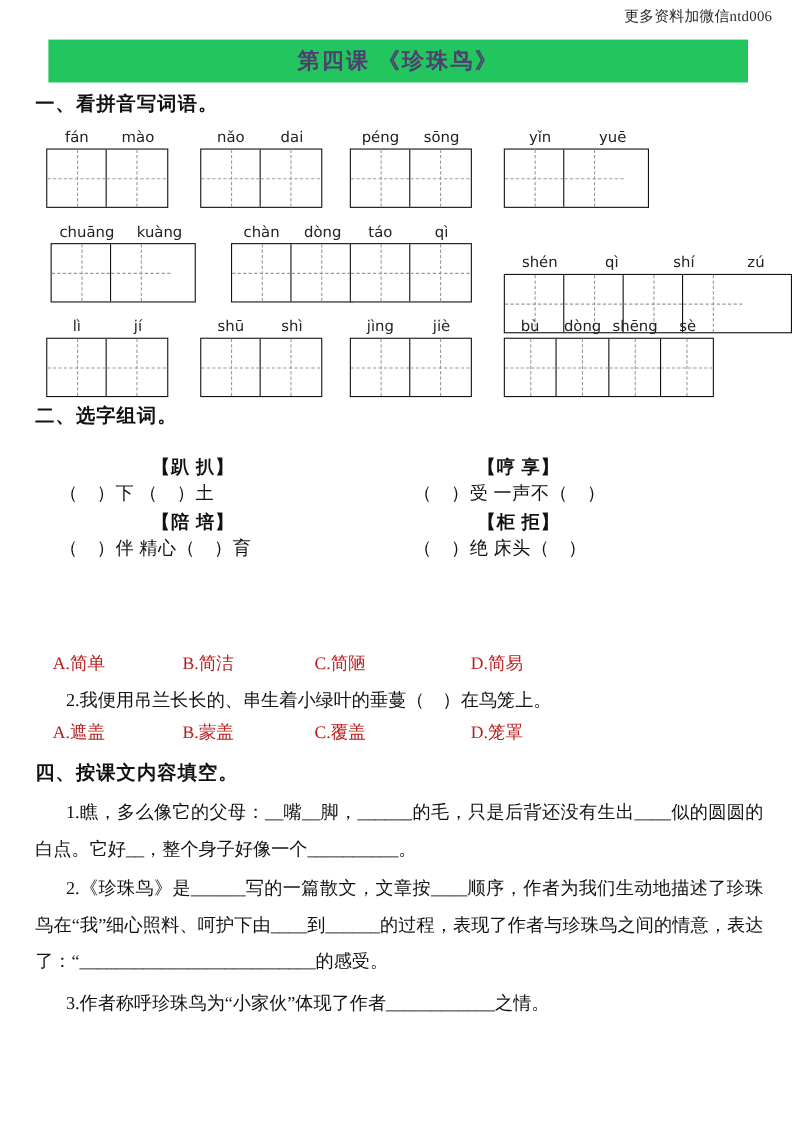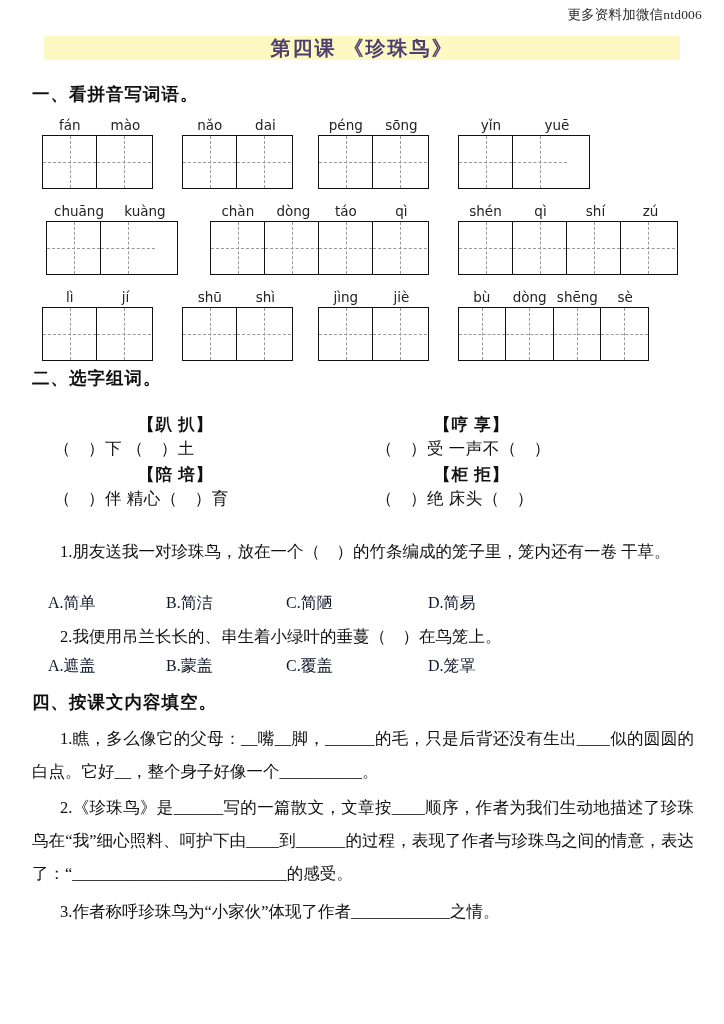--- a/index.html
+++ b/index.html
@@ -20,22 +20,22 @@
     top: 6px; right: 22px;
     font-size: 13.5px;
     color: #2b2b2b;
     letter-spacing: 0.2px;
     white-space: nowrap;
   }
 
   .title-bar {
     position: absolute;
     top: 36px; left: 44px;
-    width: 636px; height: 24px;
-    background: #fef9c3;
+    width: 636px; height: 39px;
+    background: #22c55e;
     display: flex; align-items: center; justify-content: center;
   }
   .title-text {
     font-size: 20px;
     font-weight: bold;
     color: #4e3f6e;
     letter-spacing: 2px;
     font-family: "Liberation Serif", "DejaVu Serif", serif;
   }
 
@@ -108,21 +108,21 @@
     line-height: 27px;
     color: #111;
     text-align: justify;
   }
   .opts {
     position: absolute;
     left: 48px;
     width: 656px;
     font-size: 16px;
     display: flex;
-    color: #0f172a;
+    color: #b91c1c;
   }
   .opt { white-space: nowrap; }
 
   .para {
     position: absolute;
     left: 32px;
     width: 662px;
     font-size: 16.5px;
     line-height: 33px;
     color: #111;
@@ -210,21 +210,21 @@
       <div class="group" style="left: 318px; width: 111.2px;">
         <div class="pinyin-line">
           <span class="pinyin">táo</span>
           <span class="pinyin">qì</span>
         </div>
         <div class="grid">
           <div class="cell"></div>
           <div class="cell"></div>
         </div>
       </div>
-      <div class="group" style="left: 458px; width: 220px;">
+      <div class="group" style="left: 458px; width: 262px; margin-top: 28px;">
         <div class="pinyin-line">
           <span class="pinyin">shén</span>
           <span class="pinyin">qì</span>
           <span class="pinyin">shí</span>
           <span class="pinyin">zú</span>
         </div>
         <div class="grid">
           <div class="cell"></div>
           <div class="cell"></div>
           <div class="cell"></div>
@@ -285,21 +285,20 @@
   <div class="s2-col s2-items" style="top:438px; left:54px">（　）下 （　）土</div>
   <div class="s2-col s2-brackets" style="top:464px; left:138px">【陪 培】</div>
   <div class="s2-col s2-items" style="top:488px; left:54px">（　）伴 精心（　）育</div>
 
   <div class="s2-col s2-brackets" style="top:414px; left:434px">【哼 享】</div>
   <div class="s2-col s2-items" style="top:438px; left:376px">（　）受 一声不（　）</div>
   <div class="s2-col s2-brackets" style="top:464px; left:434px">【柜 拒】</div>
   <div class="s2-col s2-items" style="top:488px; left:376px">（　）绝 床头（　）</div>
 
 
-  <div class="qtext indent" style="top:538px">1.朋友送我一对珍珠鸟，放在一个（　）的竹条编成的笼子里，笼内还有一卷 干草。</div>
 
   <div class="opts" style="top:593px">
     <span class="opt" style="width:118px">A.简单</span>
     <span class="opt" style="width:120px">B.简洁</span>
     <span class="opt" style="width:142px">C.简陋</span>
     <span class="opt">D.简易</span>
   </div>
 
   <div class="qtext indent" style="top:623px">2.我便用吊兰长长的、串生着小绿叶的垂蔓（　）在鸟笼上。</div>
 

